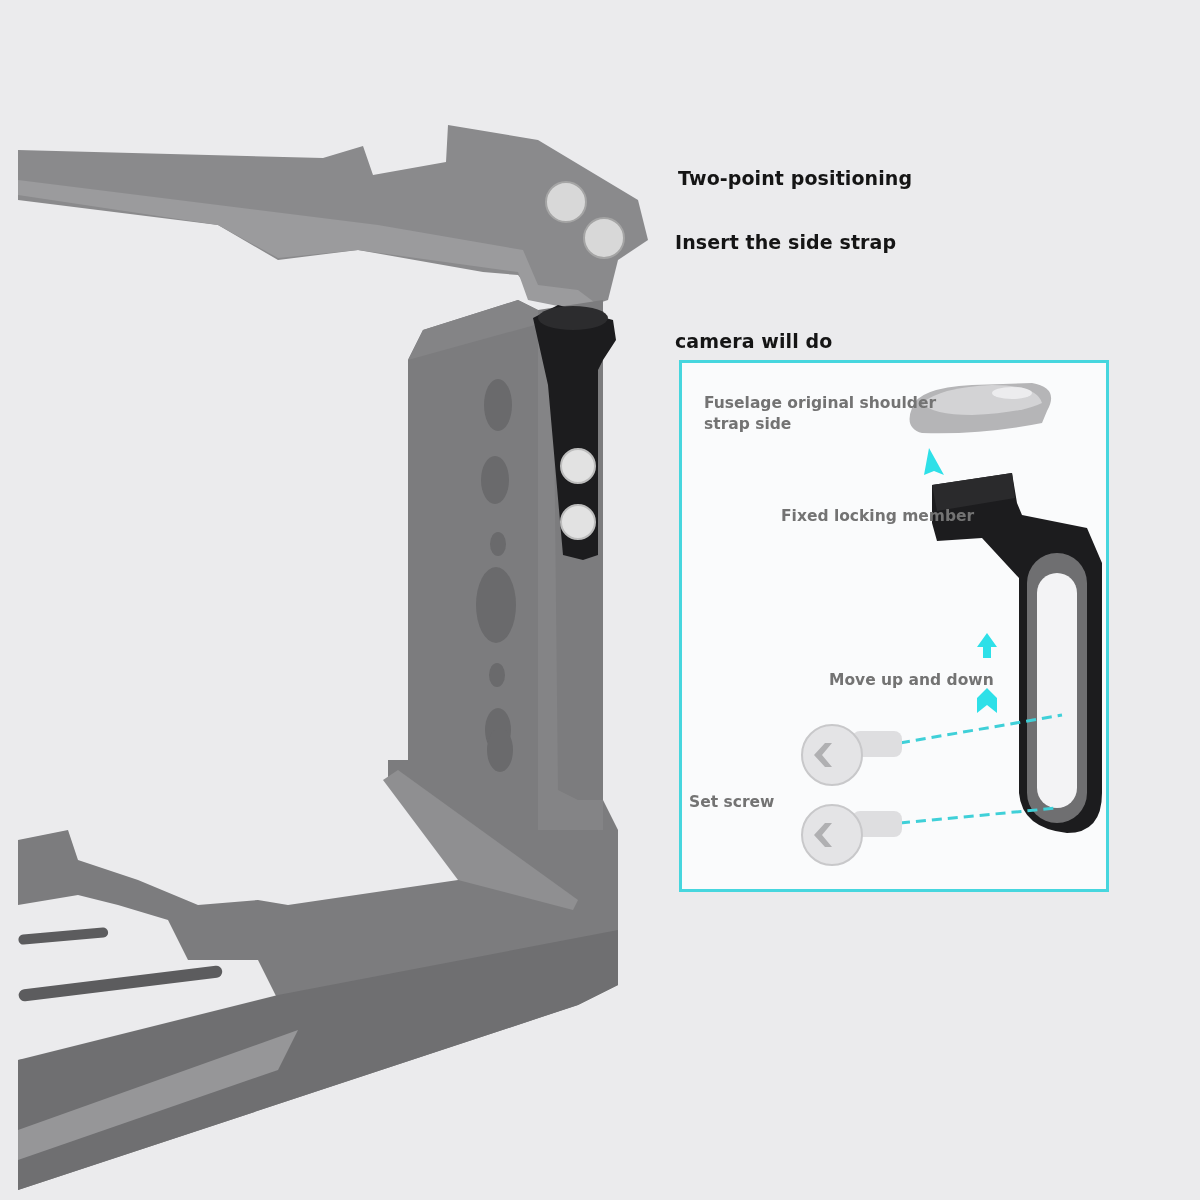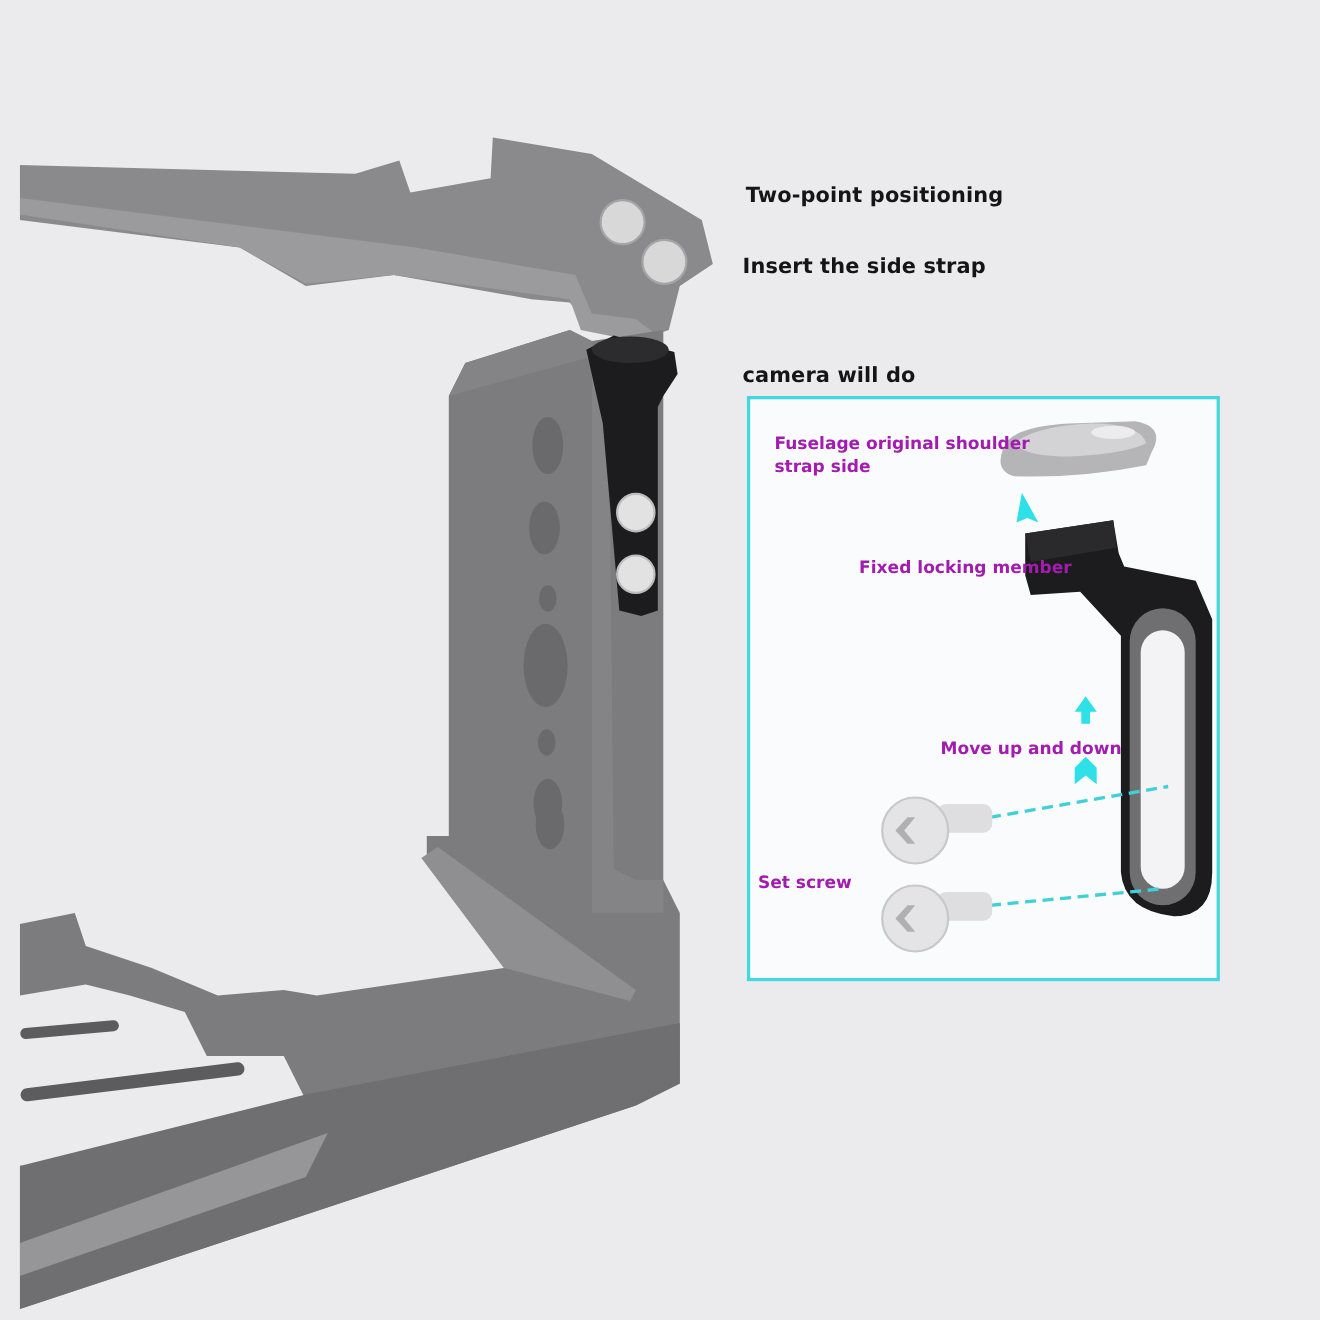--- a/index.html
+++ b/index.html
@@ -1,20 +1,20 @@
 <!DOCTYPE html>
 <html><head>
 <meta charset="utf-8">
 <style>
   html, body { margin: 0; padding: 0; }
   body { width: 1200px; height: 1200px; background: #ebebed; position: relative; overflow: hidden; font-family: "DejaVu Sans", sans-serif; }
   .stage { position: absolute; left: 18px; top: 0; width: 1200px; height: 1025px; }
   .heading { position: absolute; color: #151515; font-weight: bold; font-size: 19px; line-height: 25px; letter-spacing: 0.1px; }
   .panel { position: absolute; left: 661px; top: 360px; width: 430px; height: 532px; background: #fafbfc; border: 3px solid #46d6de; box-sizing: border-box; }
-  .label { position: absolute; color: #a21caf; font-weight: bold; font-size: 15.5px; line-height: 21px; }
+  .label { position: absolute; color: #737373; font-weight: bold; font-size: 15.5px; line-height: 21px; }
   svg { position: absolute; left: 0; top: 0; }
 </style>
 </head>
 <body>
 
 <div class="stage">
 
   <svg width="660" height="1200" viewBox="0 0 660 1200">
 
     <path d="M0 150 L305 158 L345 146 L355 175 L428 162 L430 125 L520 140 L620 200 L630 240 L600 260 L590 300 L560 310 L520 300 L500 275 L465 272 L340 250 L260 260 L200 225 L0 200 Z" fill="#8a8a8c"></path>
@@ -73,16 +73,16 @@
       <rect x="170" y="368" width="50" height="26" rx="8" fill="#dedee0"></rect>
       <circle cx="150" cy="392" r="30" fill="#e4e4e6" stroke="#c8c8ca" stroke-width="2"></circle>
       <path d="M143 380 L132 392 L143 404 L150 404 L140 392 L150 380 Z" fill="#b0b0b2"></path>
       <rect x="170" y="448" width="50" height="26" rx="8" fill="#dedee0"></rect>
       <circle cx="150" cy="472" r="30" fill="#e4e4e6" stroke="#c8c8ca" stroke-width="2"></circle>
       <path d="M143 460 L132 472 L143 484 L150 484 L140 472 L150 460 Z" fill="#b0b0b2"></path>
     </svg>
     <div class="label" style="left:22px; top:30px;">Fuselage original shoulder</div>
     <div class="label" style="left:22px; top:51px;">strap side</div>
     <div class="label" style="left:99px; top:143px;">Fixed locking member</div>
-    <div class="label" style="left:147px; top:307px;margin-left:26px;">Move up and down</div>
+    <div class="label" style="left:147px; top:307px;">Move up and down</div>
     <div class="label" style="left:7px; top:429px;">Set screw</div>
   </div>
 </div>
 
 </body></html>

